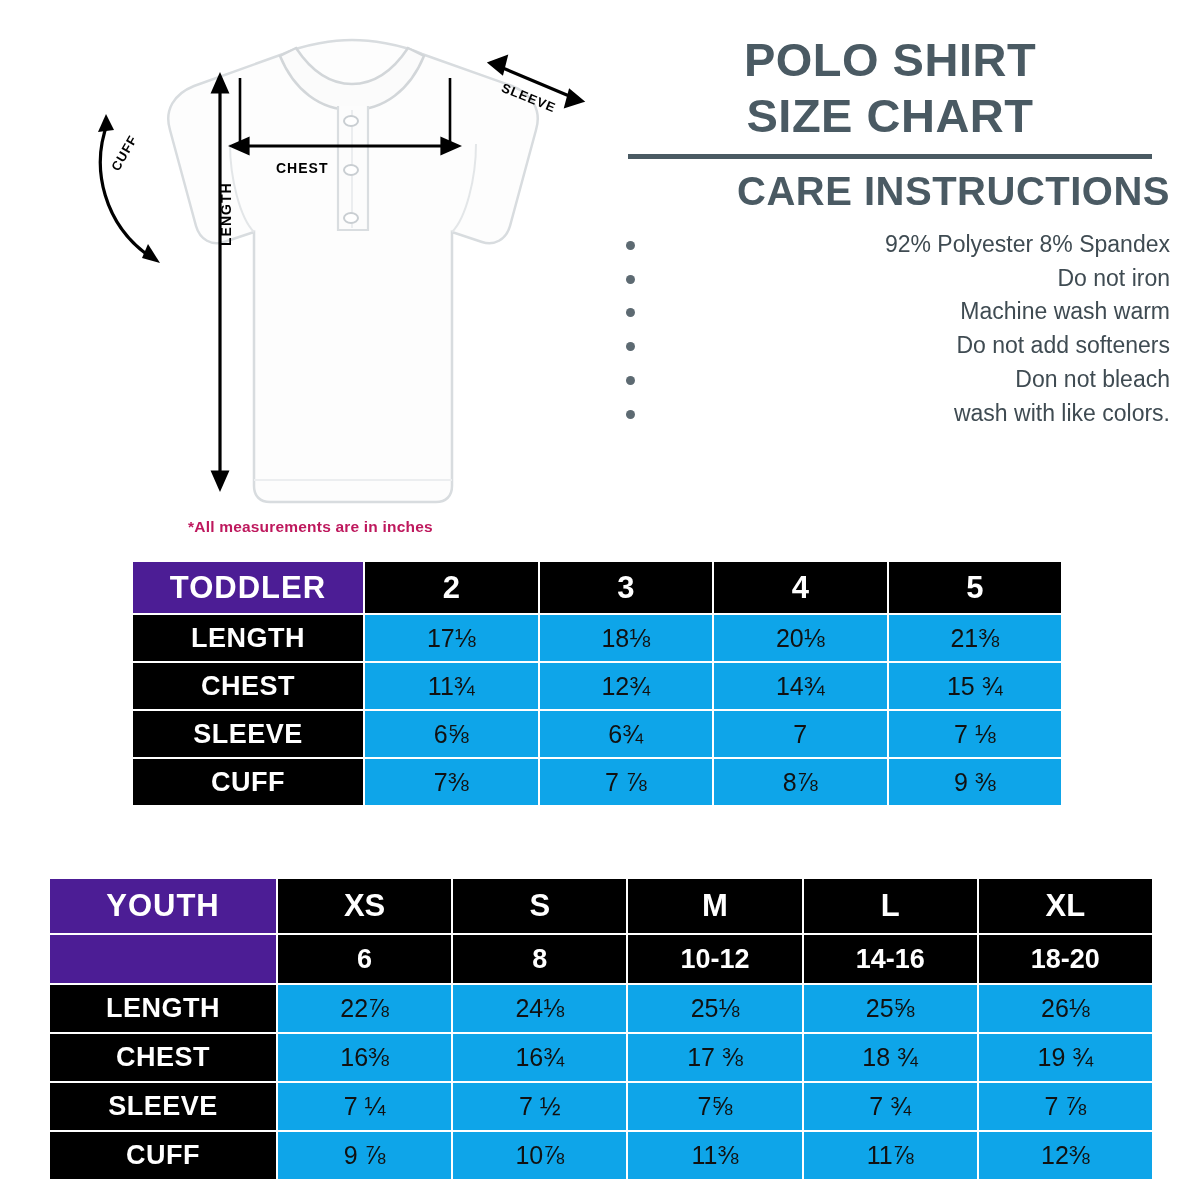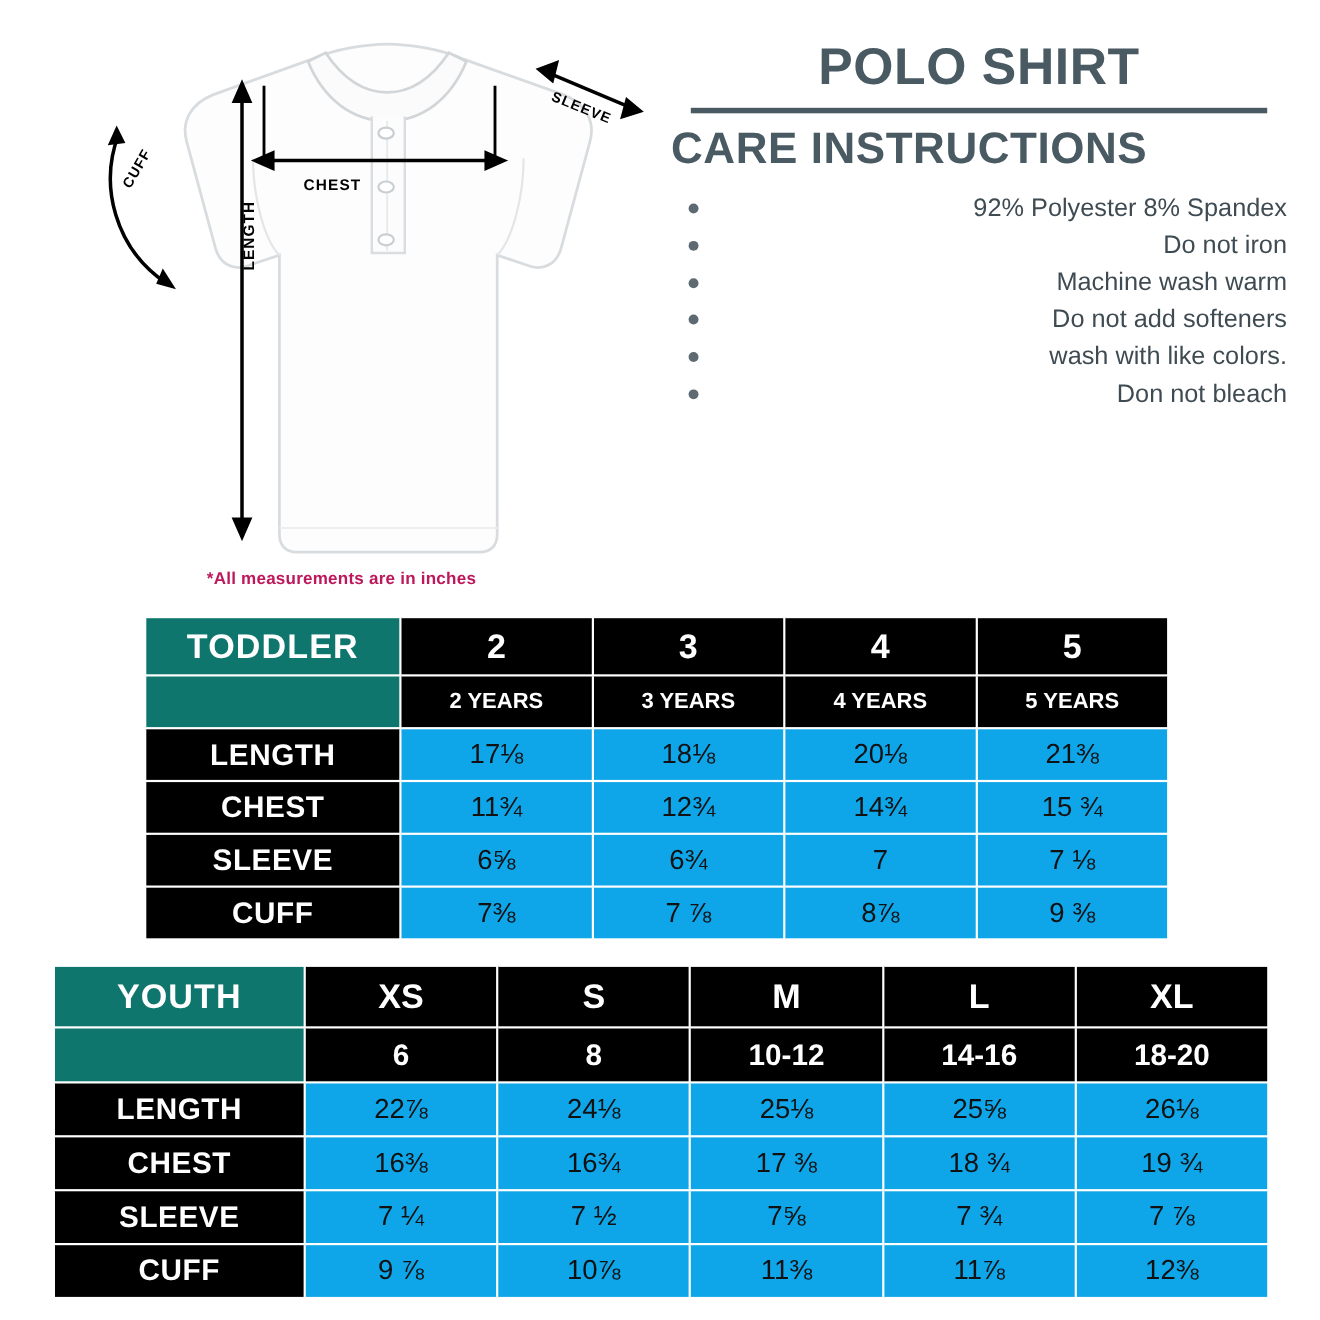--- a/index.html
+++ b/index.html
@@ -51,21 +51,21 @@
     text-align: center;
     font-size: 47px;
     line-height: 1.02;
     letter-spacing: .5px;
     margin: 8px 0 0 0;
   }
   .rule { height: 5px; background: #4a5a63; margin: 14px 18px 10px 18px; }
   .subtitle {
     color: #4a5a63;
     font-weight: bold;
-    text-align: left;
+    text-align: right;
     font-size: 40px;
     letter-spacing: .5px;
     margin: 2px 0 14px 0;
   }
   ul.care { list-style: none; margin: 0; padding: 0 0 0 10px; }
   ul.care li {
     position: relative;
     color: #3f4b52;
     font-size: 23px;
     line-height: 1.47;
@@ -87,21 +87,21 @@
     table-layout: fixed;
     font-family: "Liberation Sans", sans-serif;
   }
   table.size td {
     border: 2px solid #ffffff;
     text-align: center;
     vertical-align: middle;
     padding: 0;
   }
   .t-head-blue {
-    background: #0f766e;
+    background: #4c1d95;
     color: #ffffff;
     font-weight: bold;
     letter-spacing: 1px;
   }
   .t-black { background: #000000; color: #ffffff; font-weight: bold; }
   .t-white { background: #0ea5e9; color: #111111; }
 
   
   #toddler-table { position: absolute; left: 131px; top: 560px; width: 930px; }
   #toddler-table col.c0 { width: 232px; }
@@ -191,55 +191,49 @@
         <div class="lbl lbl-length">LENGTH</div>
         <div class="lbl lbl-cuff">CUFF</div>
         <div class="lbl lbl-sleeve">SLEEVE</div>
       </div>
 
       <div class="footnote">*All measurements are in inches</div>
     </div>
 
     <div class="info">
       <div class="title">POLO SHIRT</div>
+      <div class="title">SIZE CHART</div>
       <div class="rule"></div>
       <div class="subtitle">CARE INSTRUCTIONS</div>
       <ul class="care">
         <li><span>92% Polyester 8% Spandex</span></li>
         <li><span>Do not iron</span></li>
         <li><span>Machine wash warm</span></li>
         <li><span>Do not add softeners</span></li>
+        <li><span>Don not bleach</span></li>
         <li><span>wash with like colors.</span></li>
-        <li><span>Don not bleach</span></li>
       </ul>
     </div>
   </div>
 
   <table class="size" id="toddler-table">
     <colgroup>
       <col class="c0">
         <col class="cx">
         <col class="cx">
         <col class="cx">
         <col class="cx">
     </colgroup>
     <tbody>
       <tr class="r-size">
         <td class="t-head-blue">TODDLER</td>
         <td class="t-black">2</td>
         <td class="t-black">3</td>
         <td class="t-black">4</td>
         <td class="t-black">5</td>
-      </tr>
-      <tr class="r-age">
-        <td class="t-head-blue"></td>
-        <td class="t-black">2 YEARS</td>
-        <td class="t-black">3 YEARS</td>
-        <td class="t-black">4 YEARS</td>
-        <td class="t-black">5 YEARS</td>
       </tr>
       <tr class="r-data">
         <td class="t-black">LENGTH</td>
         <td class="t-white">17⅛</td>
         <td class="t-white">18⅛</td>
         <td class="t-white">20⅛</td>
         <td class="t-white">21⅜</td>
       </tr>
       <tr class="r-data">
         <td class="t-black">CHEST</td>

